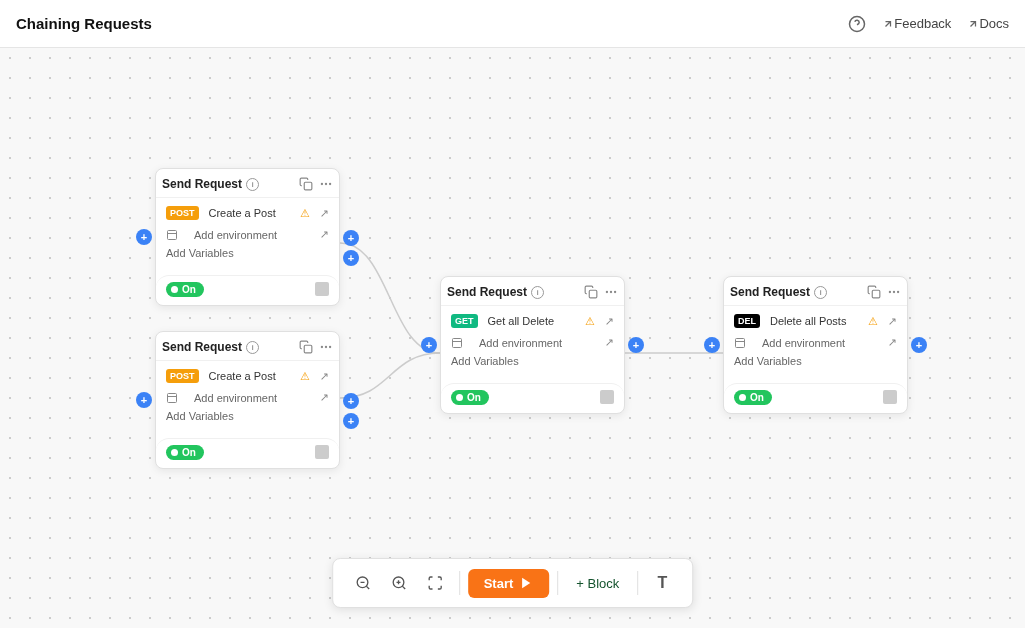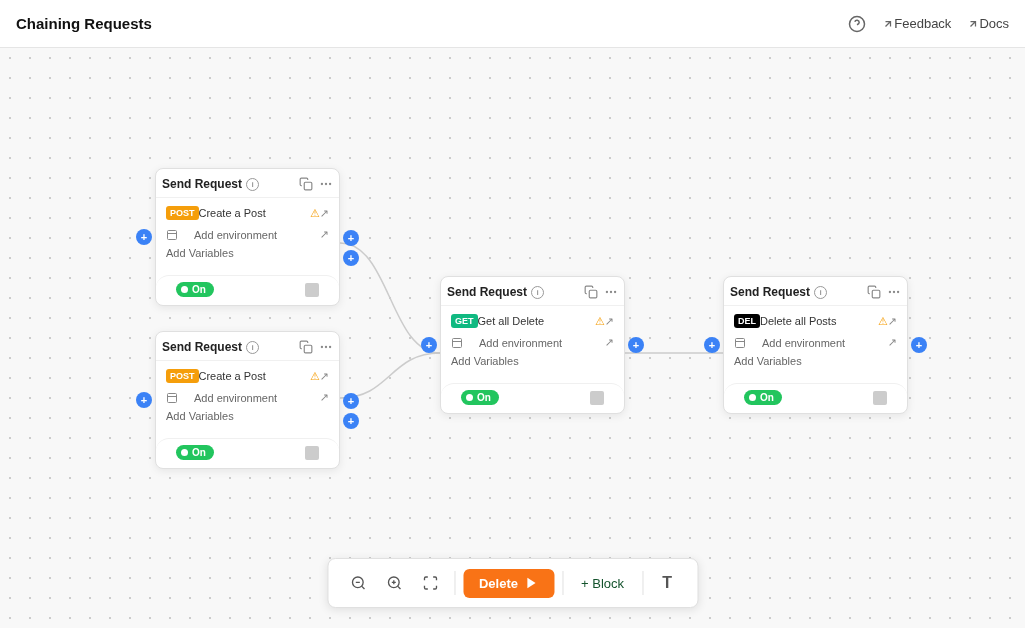--- a/index.html
+++ b/index.html
@@ -96,21 +96,21 @@
       cursor: pointer;
     }
 
     .card-body {
       padding: 8px 10px;
     }
 
     .method-row {
       display: flex;
       align-items: center;
-      gap: 0;
+      gap: 10px;
       margin-bottom: 8px;
     }
     .method-badge {
       font-size: 9px;
       font-weight: 700;
       padding: 2px 4px;
       border-radius: 3px;
       color: #fff;
       flex-shrink: 0;
     }
@@ -150,23 +150,22 @@
     }
     .add-vars {
       font-size: 11px;
       color: #666;
       margin-bottom: 8px;
       cursor: pointer;
     }
 
     .card-footer {
       display: flex;
-      align-items: center;
       justify-content: space-between;
-      padding: 6px 20px 8px;
+      padding: 6px 10px 8px;
       border-top: 1px solid #f0f0f0;
       border-radius: 13px;
     }
     .on-badge {
       display: flex;
       align-items: center;
       gap: 4px;
       background: #22c55e;
       color: #fff;
       font-size: 10px;
@@ -554,21 +553,21 @@
     <button class="toolbar-btn" title="Fit view">
       <svg width="16" height="16" viewBox="0 0 24 24" fill="none" stroke="currentColor" stroke-width="2">
           <path d="M8 3H5a2 2 0 0 0-2 2v3"></path>
           <path d="M21 8V5a2 2 0 0 0-2-2h-3"></path>
           <path d="M3 16v3a2 2 0 0 0 2 2h3"></path>
           <path d="M16 21h3a2 2 0 0 0 2-2v-3"></path>
         </svg>
     </button>
     <div class="toolbar-divider"></div>
     <button class="start-btn">
-      <span>Delete</span>
+      <span>Start</span>
       <svg viewBox="0 0 24 24" fill="currentColor">
           <polygon points="5,3 19,12 5,21"></polygon>
         </svg>
     </button>
     <div class="toolbar-divider"></div>
     <button class="block-btn">
       <span>+ Block</span>
     </button>
     <div class="toolbar-divider"></div>
     <div class="text-btn">T</div>

